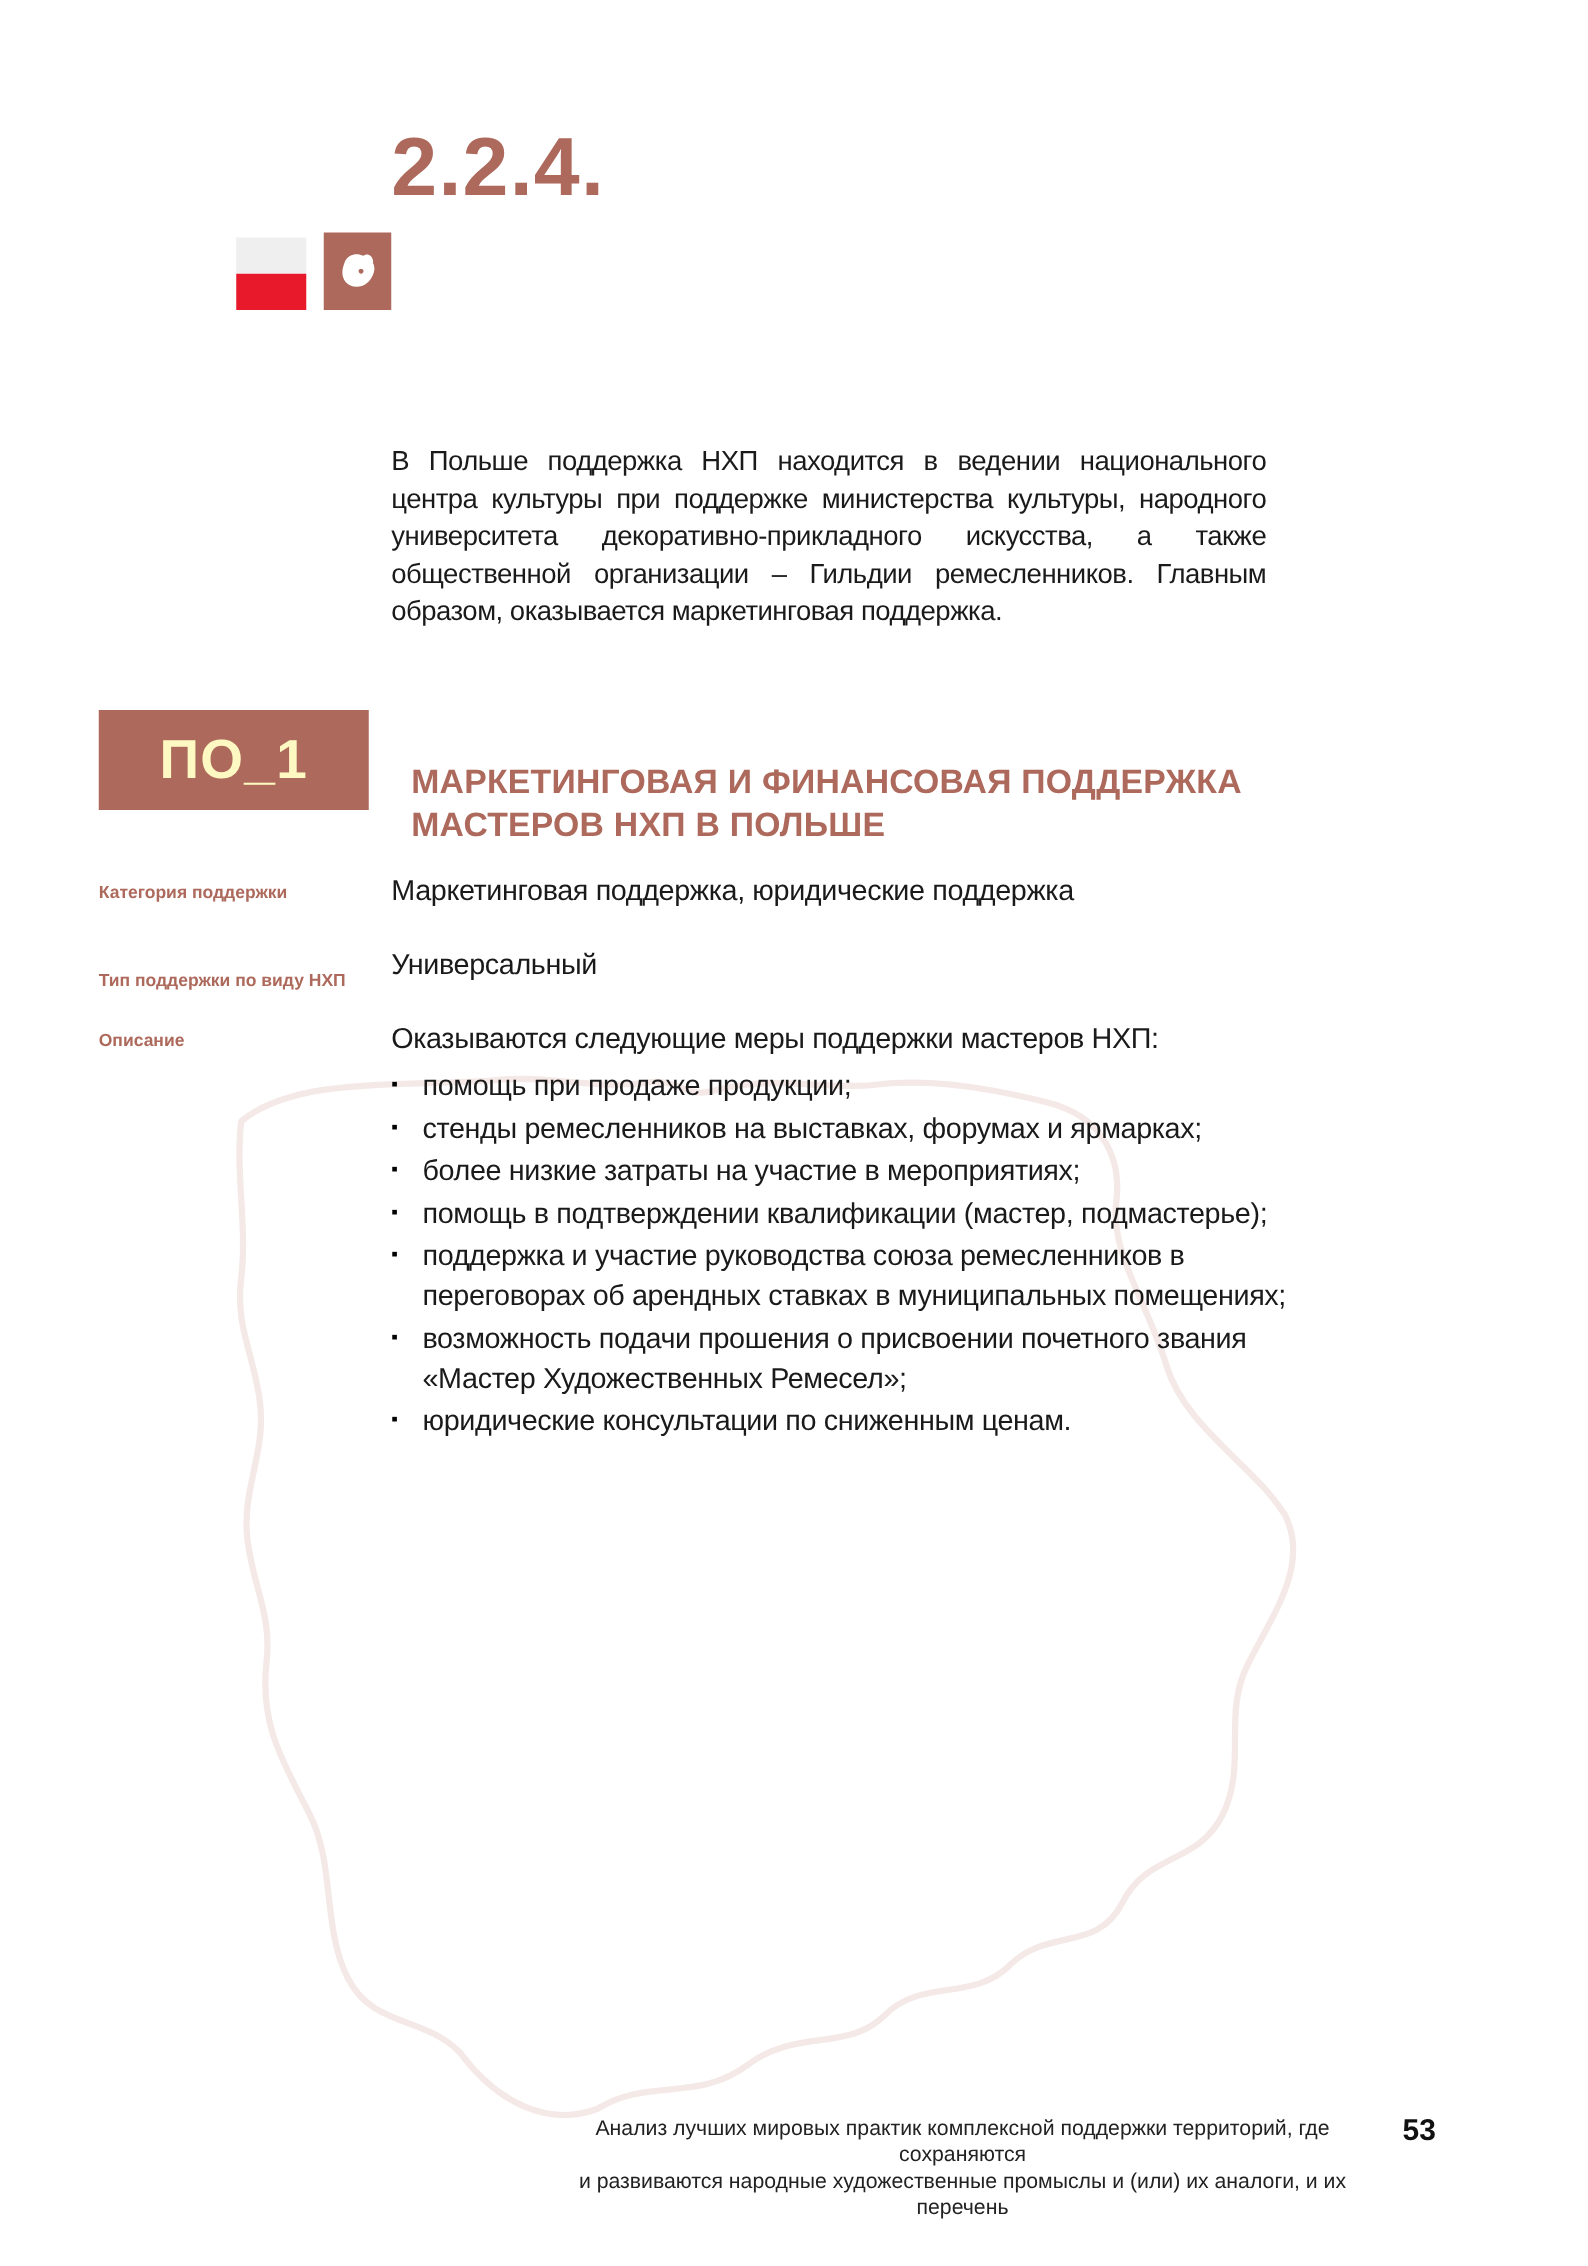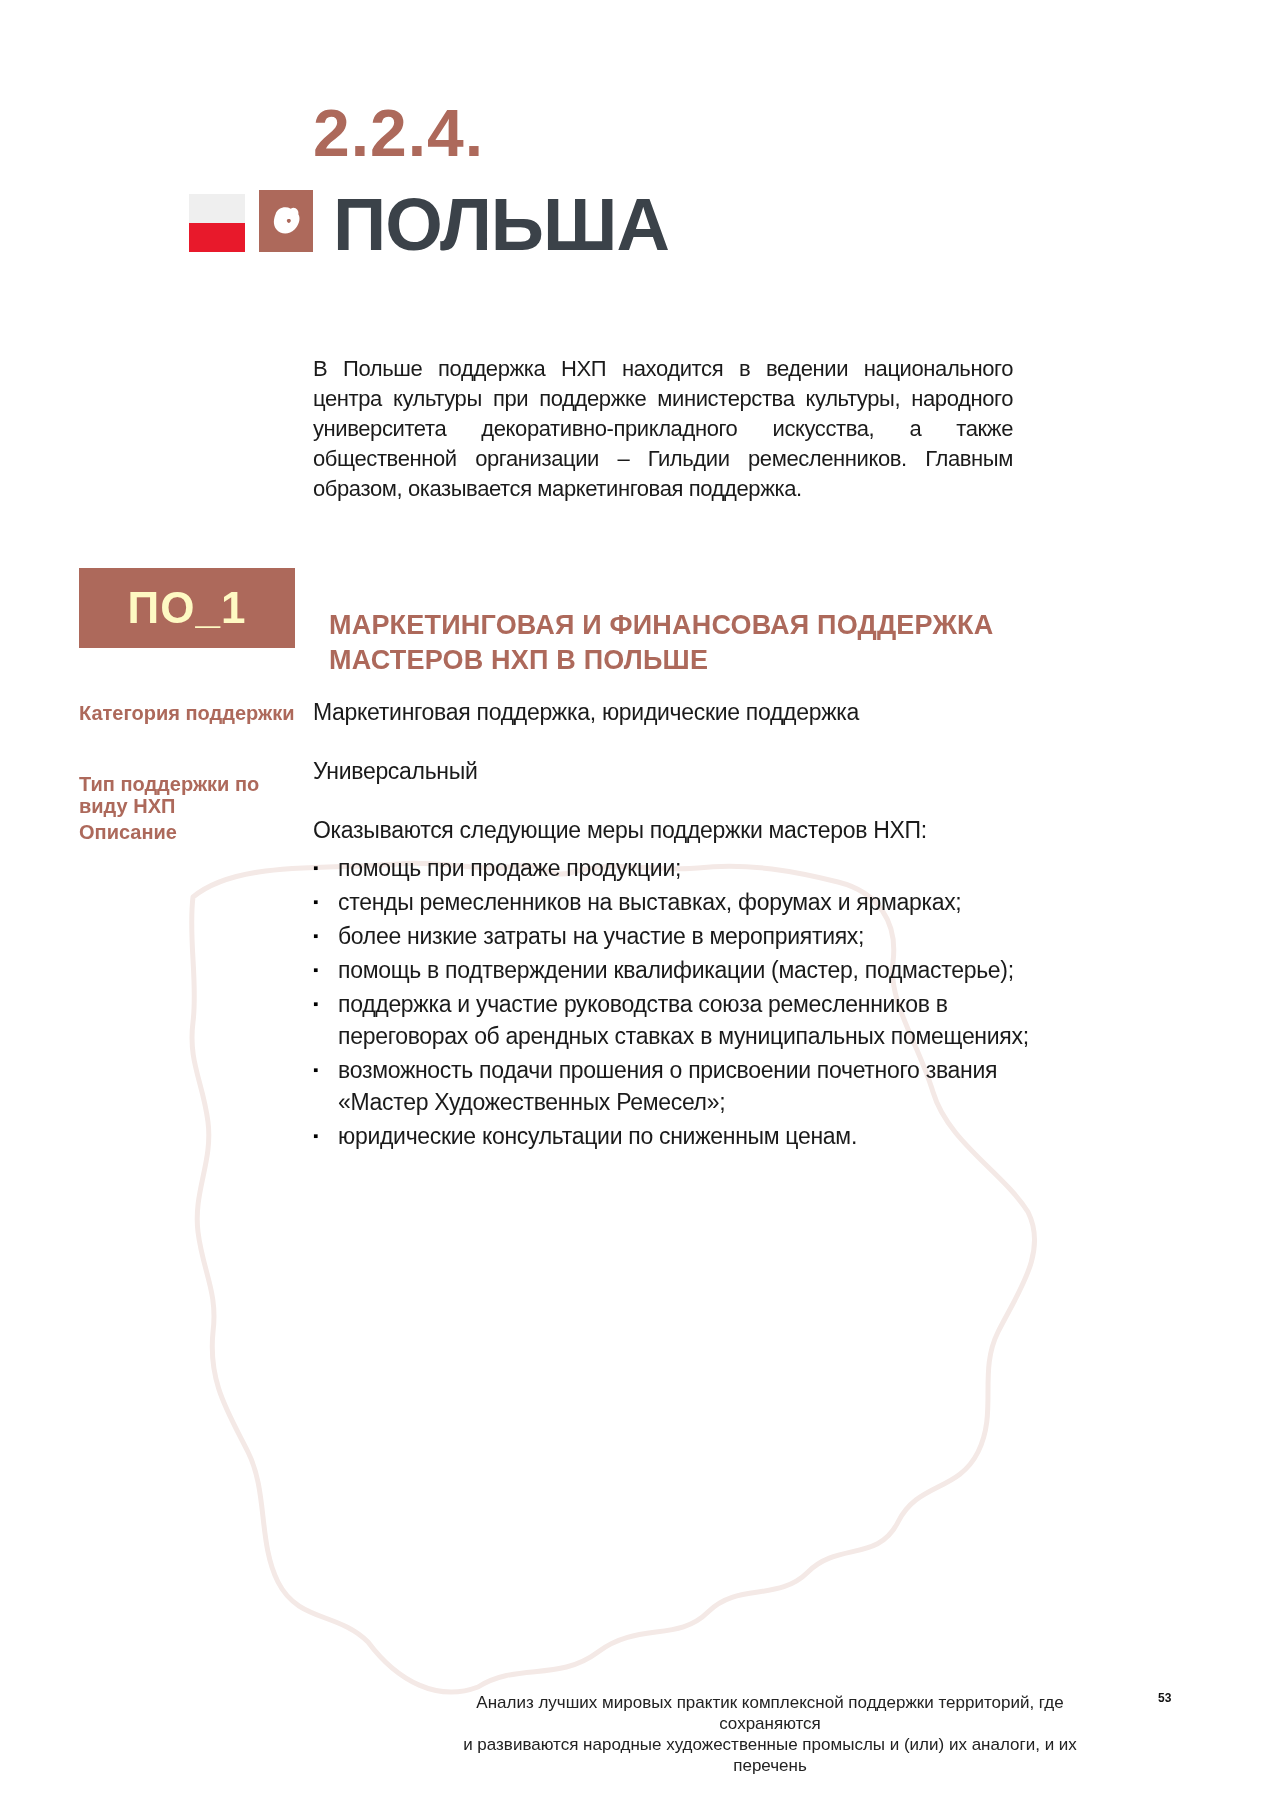--- a/index.html
+++ b/index.html
@@ -61,21 +61,21 @@
     background:var(--accent);
     display:flex;align-items:center;justify-content:center;
     color:#fef9c3;font-size:44px;font-weight:bold;letter-spacing:1px;
   }
   .card-heading{
     left:313px;top:592px;width:680px;margin:16px;
     font-size:27px;line-height:35px;font-weight:bold;
     color:var(--accent);letter-spacing:0.2px;
   }
   .meta-label{
-    font-size:20px;font-weight:bold;color:var(--accent);
+    font-size:14px;font-weight:bold;color:var(--accent);
     width:226px;line-height:22px;
   }
   .meta-value{
     font-size:23px;line-height:32px;letter-spacing:-0.3px;color:var(--body);
   }
   .lbl-1{left:79px;top:702px;}
   .val-1{left:313px;top:696px;width:720px;}
   .lbl-2{left:79px;top:761px;margin-top:12px;}
   .val-2{left:313px;top:755px;width:720px;}
   .lbl-3{left:79px;top:821px;}
@@ -90,21 +90,21 @@
     font-size:15px;line-height:32px;color:#000;
   }
   .bullet::before{content:"▪";}
   .li-text{flex:1;}
   .footer-text{
     left:450px;top:1692px;width:640px;
     text-align:center;font-size:17px;line-height:21px;color:#222222;
   }
   .page-number{
     left:1122px;top:1691px;
-    font-size:12px;font-weight:bold;color:#111111;margin-left:36px;
+    font-size:24px;font-weight:bold;color:#111111;
   }
 </style>
 </head>
 <body>
 
 <div class="page">
 
   <svg class="watermark" width="950" height="860" viewBox="0 0 950 860" preserveAspectRatio="none" aria-hidden="true">
     <path d="
       M 95,55
@@ -139,21 +139,20 @@
     <div class="flag">
       <div class="half-top"></div>
       <div class="half-bottom"></div>
     </div>
     <div class="map-tile">
       <svg width="38" height="38" viewBox="0 0 40 40" aria-hidden="true">
         <path fill="#ffffff" d="M9,13 C11,6 19,4 25,7 C29,4 34,8 33,13 C36,18 33,25 29,29 C23,35 14,34 10,29 C6,24 7,18 9,13 Z
           M22,18 c-2,1 -1,4 1,4 c2,0 3,-3 1,-4 Z"></path>
       </svg>
     </div>
-    <h1 class="country-title">ПОЛЬША</h1>
   </div>
 
   <p class="layer intro">В Польше поддержка НХП находится в ведении национального центра культуры при поддержке министерства культуры, народного университета декоративно-прикладного искусства, а также общественной организации – Гильдии ремесленников. Главным образом, оказывается маркетинговая поддержка.</p>
 
   <div class="layer badge">ПО_1</div>
 
   <h2 class="layer card-heading">МАРКЕТИНГОВАЯ И ФИНАНСОВАЯ ПОДДЕРЖКА МАСТЕРОВ НХП В ПОЛЬШЕ</h2>
 
   <div class="layer meta-label lbl-1">Категория поддержки</div>
   <div class="layer meta-value val-1">Маркетинговая поддержка, юридические поддержка</div>

